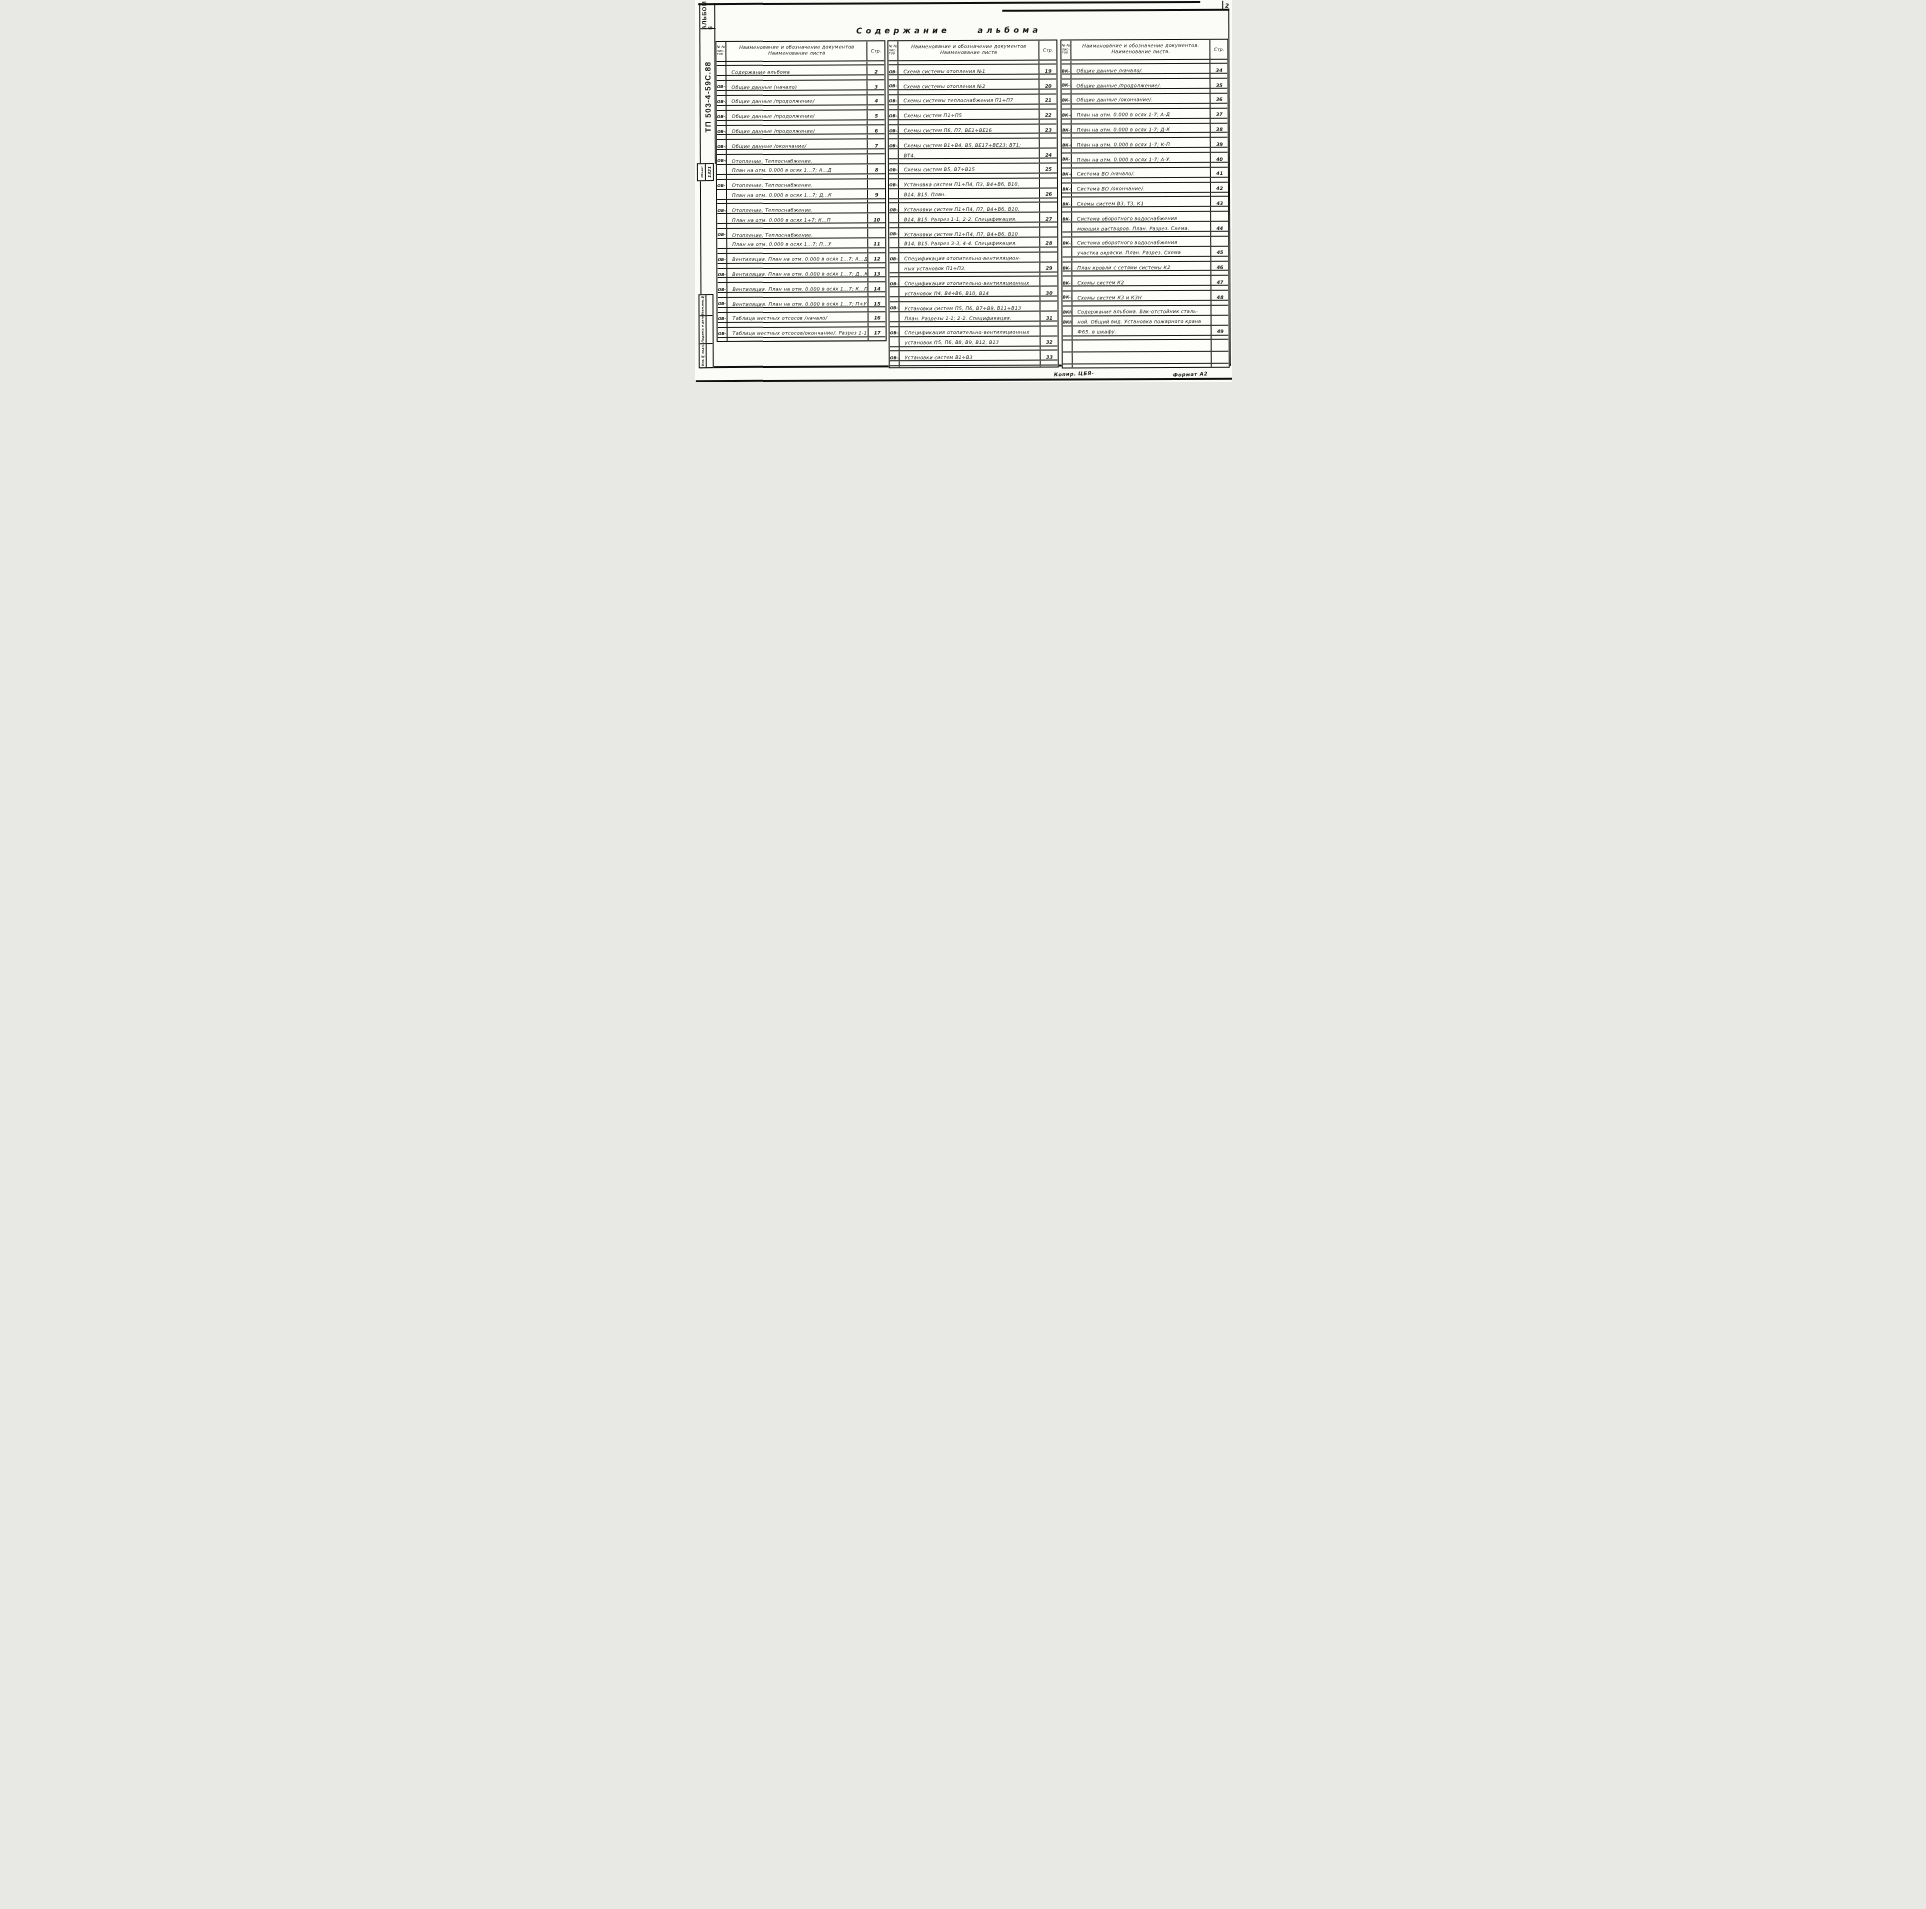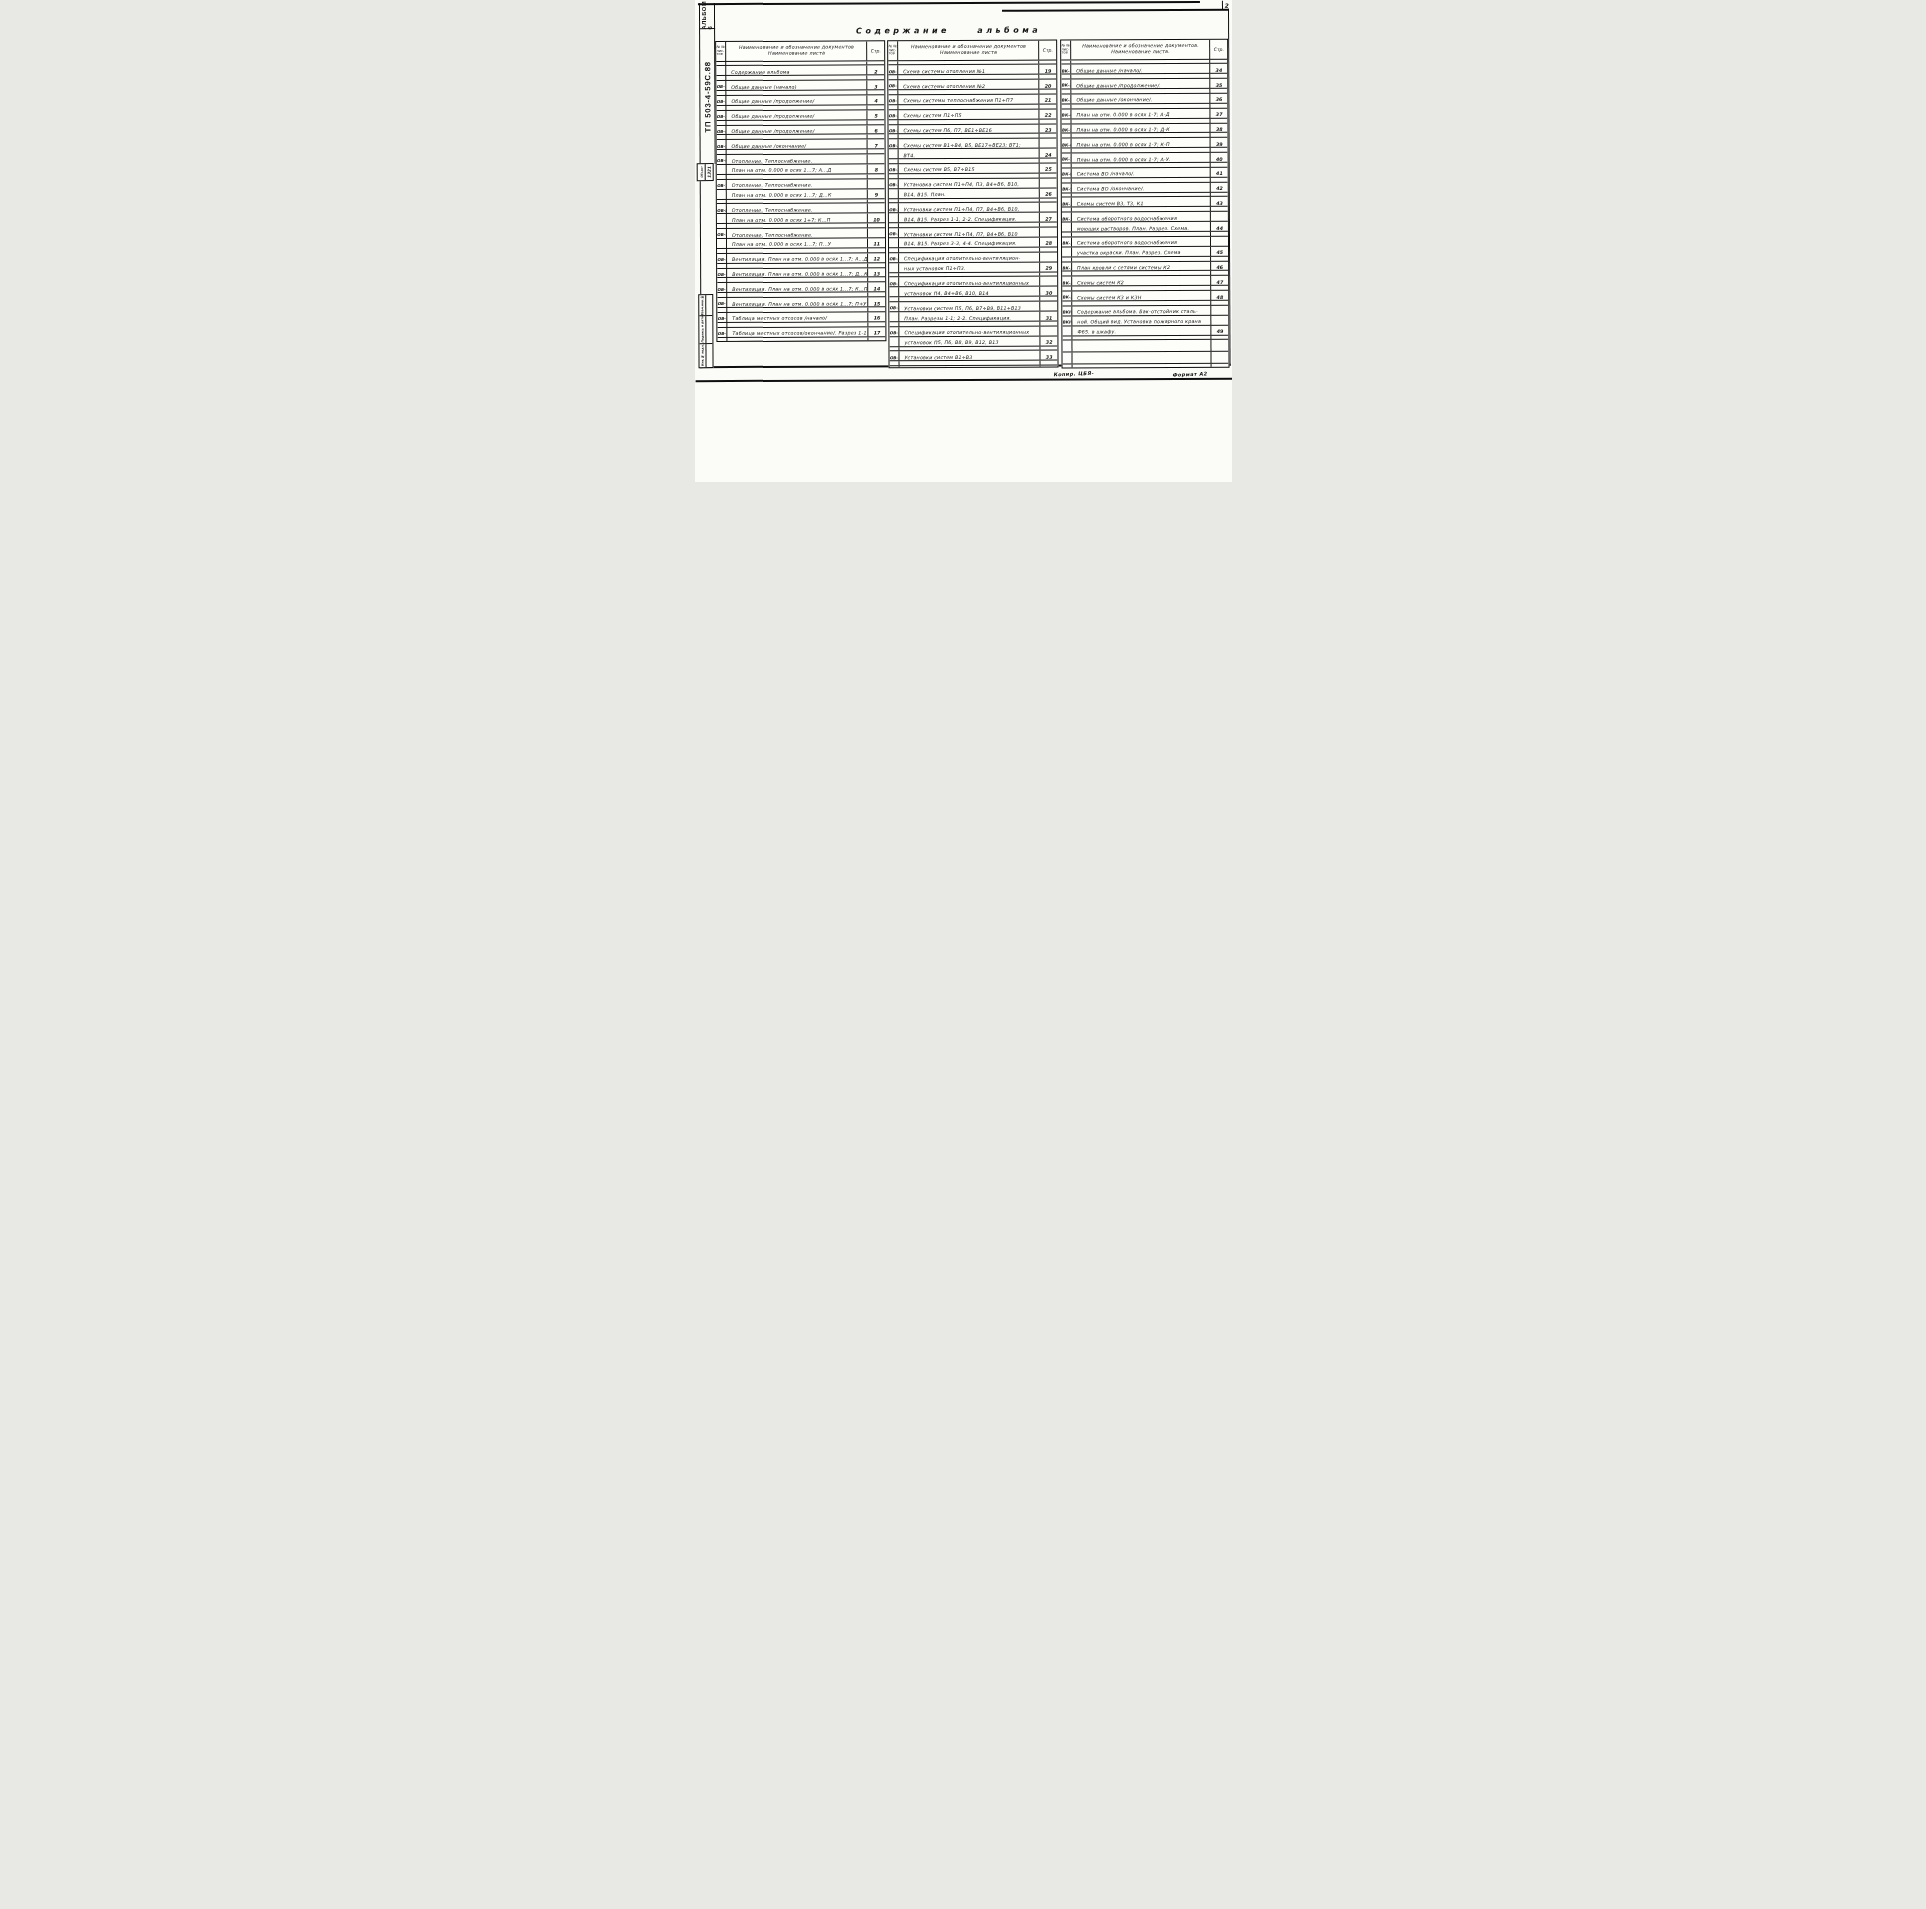--- a/index.html
+++ b/index.html
@@ -1,17 +1,17 @@
 <!DOCTYPE html>
 <html style="font-size:6.2px"><head>
 <meta charset="utf-8">
 <style>
   html,body{margin:0;padding:0;background:#e8e8e4;}
   .sheet{
-    position:relative;width:537px;height:482px;margin:0 auto;
+    position:relative;width:537px;height:382px;margin:0 auto;
     background:#fbfbf8;overflow:hidden;
     font-family:"DejaVu Sans",sans-serif;color:#141414;
   }
   .tilt{position:absolute;inset:0;transform:rotate(-0.25deg);}
   .hline,.vline{position:absolute;background:#0e0e0e;}
   .hand{font-style:italic;}
   
   .title{
     position:absolute;left:131px;top:26px;width:247px;height:12.3px;
     text-align:center;font-size:8px;font-style:italic;font-weight:bold;

